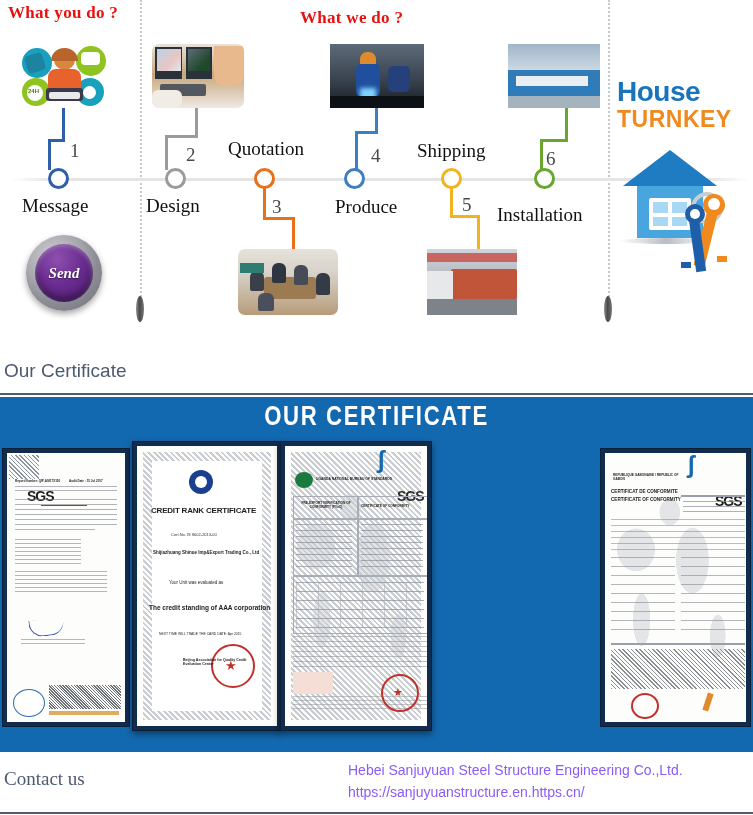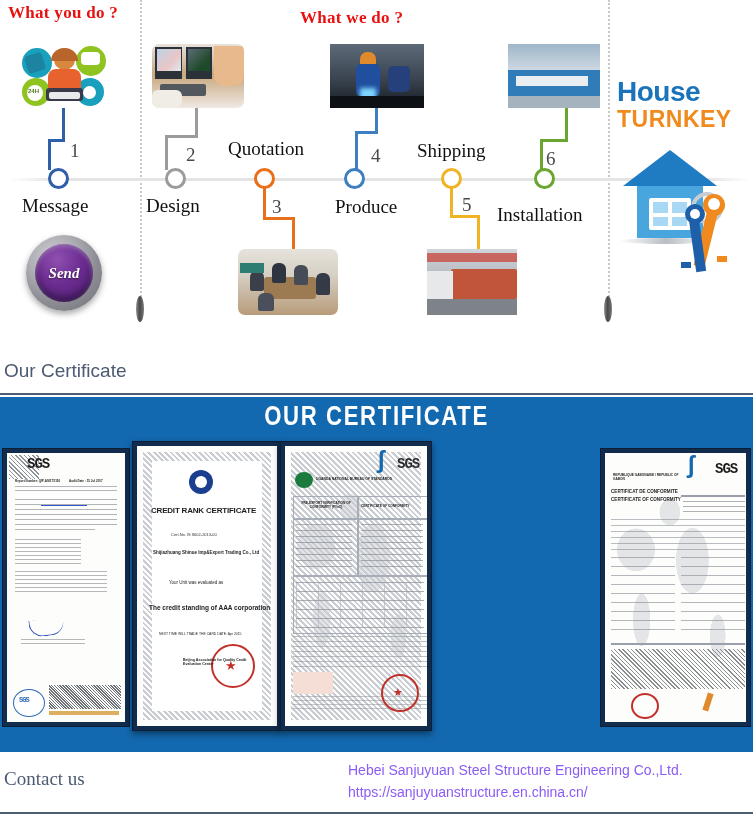--- a/index.html
+++ b/index.html
@@ -70,22 +70,22 @@
   .cert{position:absolute;top:51px;height:279px;background:#122c4e;border:1px solid #0c1f38;
         box-sizing:border-box;padding:4px;}
   .cert .pg{width:100%;height:100%;background:#fdfdfb;position:relative;overflow:hidden;}
   .cert.raised{top:44px;height:290px;box-shadow:0 3px 7px rgba(0,0,0,.45);}
 
   .orn{position:absolute;inset:2px;border:4px solid transparent;}
   .orn::before{content:"";position:absolute;inset:0;
       background:repeating-linear-gradient(45deg,#c9ccd2 0 2px,transparent 2px 4px);}
   .orn .clr{position:absolute;left:9px;right:9px;top:9px;bottom:9px;background:#fff;}
 
-  .sgs{position:absolute;font-family:Liberation Mono, monospace;font-weight:bold;
-       color:#1b1b1b;letter-spacing:-1px;}
+  .sgs{position:absolute;font-family:Liberation Sans, sans-serif;font-weight:bold;
+       color:#1b1b1b;letter-spacing:-1px;margin-top:32px;}
 
   .tline{position:absolute;background:#9aa0ab;height:1.5px;}
   .tbox{position:absolute;border:1px solid #a7adb7;}
   .stamp{position:absolute;border-radius:50%;border:2px solid #c2302a;}
   .gseal{position:absolute;border-radius:50%;border:3px solid #9ccfae;}
   .worldmap{position:absolute;inset:0;opacity:.20;
       background:
         radial-gradient(ellipse 22% 13% at 22% 36%,#7d8a99 60%,transparent 62%),
         radial-gradient(ellipse 10% 16% at 26% 62%,#7d8a99 60%,transparent 62%),
         radial-gradient(ellipse 19% 20% at 62% 40%,#7d8a99 60%,transparent 62%),
@@ -367,16 +367,16 @@
       <div class="stamp" style="left:26px;top:240px;width:24px;height:22px;"></div>
       <div style="position:absolute;left:100px;top:240px;width:6px;height:18px;background:#e08a2e;transform:rotate(18deg);"></div>
     </div>
   </div>
 </div>
 
 <div id="footer">
   <div id="contact-label">Contact us</div>
   <div id="wm">
     <div>Hebei Sanjuyuan Steel Structure Engineering Co.,Ltd.</div>
-    <div>https://sanjuyuanstructure.en.china.cn/</div>
+    <div>https://sanjuyuanstructure.en.https.cn/</div>
   </div>
   <div id="footer-rule"></div>
 </div>
 
 </body></html>

